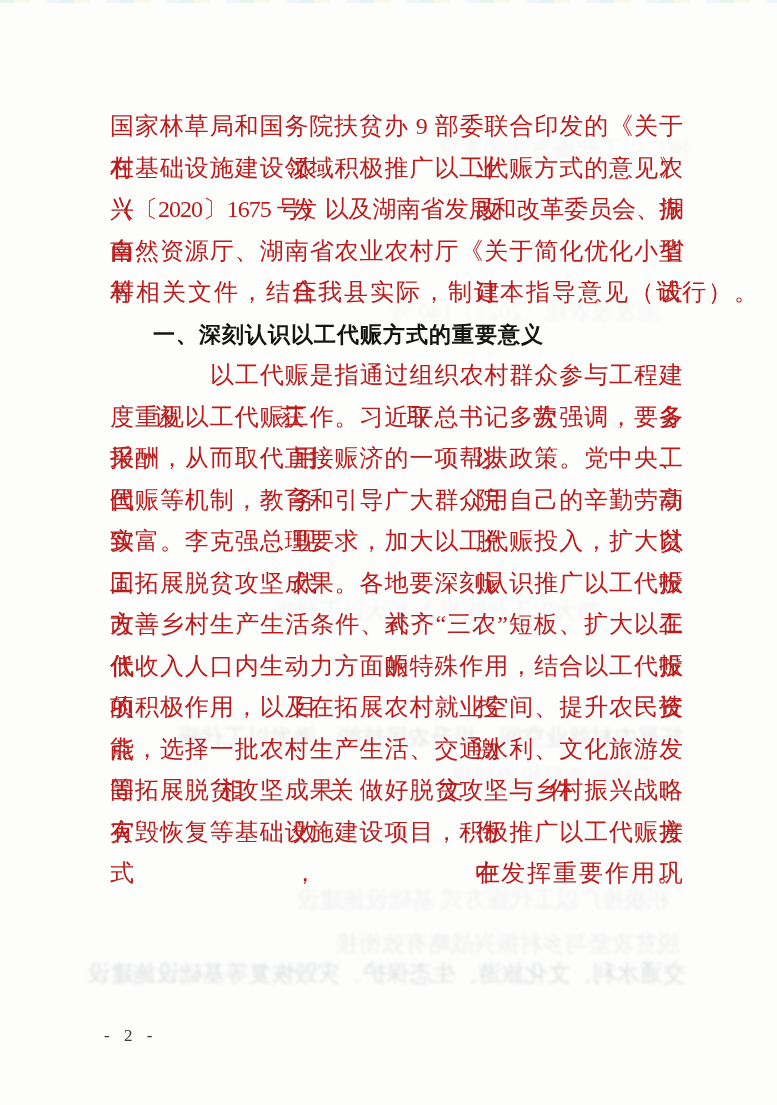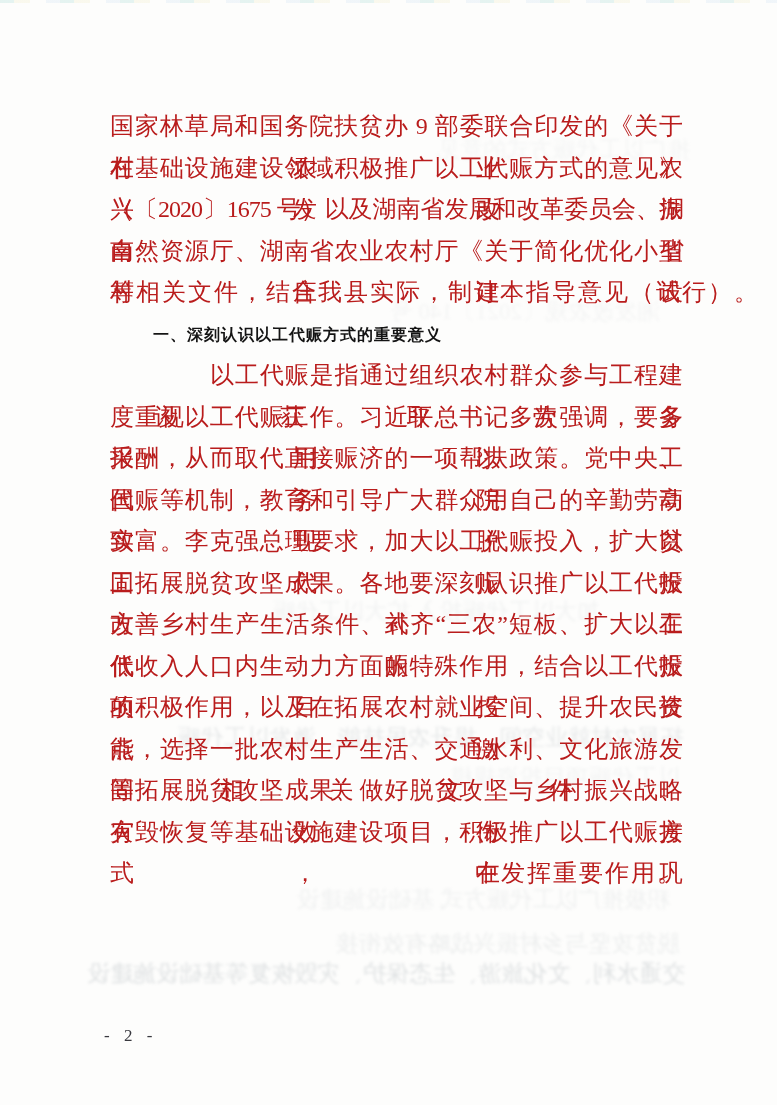--- a/index.html
+++ b/index.html
@@ -30,21 +30,21 @@
   }
   .j{
     text-align:justify;text-align-last:justify;
     white-space:normal;
   }
   .tight{letter-spacing:-1px;}
   .indent{text-indent:56px;margin-left:44px;}
   .left{text-align:right;letter-spacing:2px;}
   .heading{
     font-family:"Liberation Sans","DejaVu Sans",sans-serif;
-    font-weight:700;font-size:16px;color:#141414;
+    font-weight:700;font-size:22px;color:#141414;
     text-indent:43px;letter-spacing:1px;
   }
   .page-number{
     position:absolute;left:104px;top:1022px;
     font-size:17px;color:#39393f;letter-spacing:5px;
     line-height:28px;
   }
   
   .bt{
     position:absolute;

